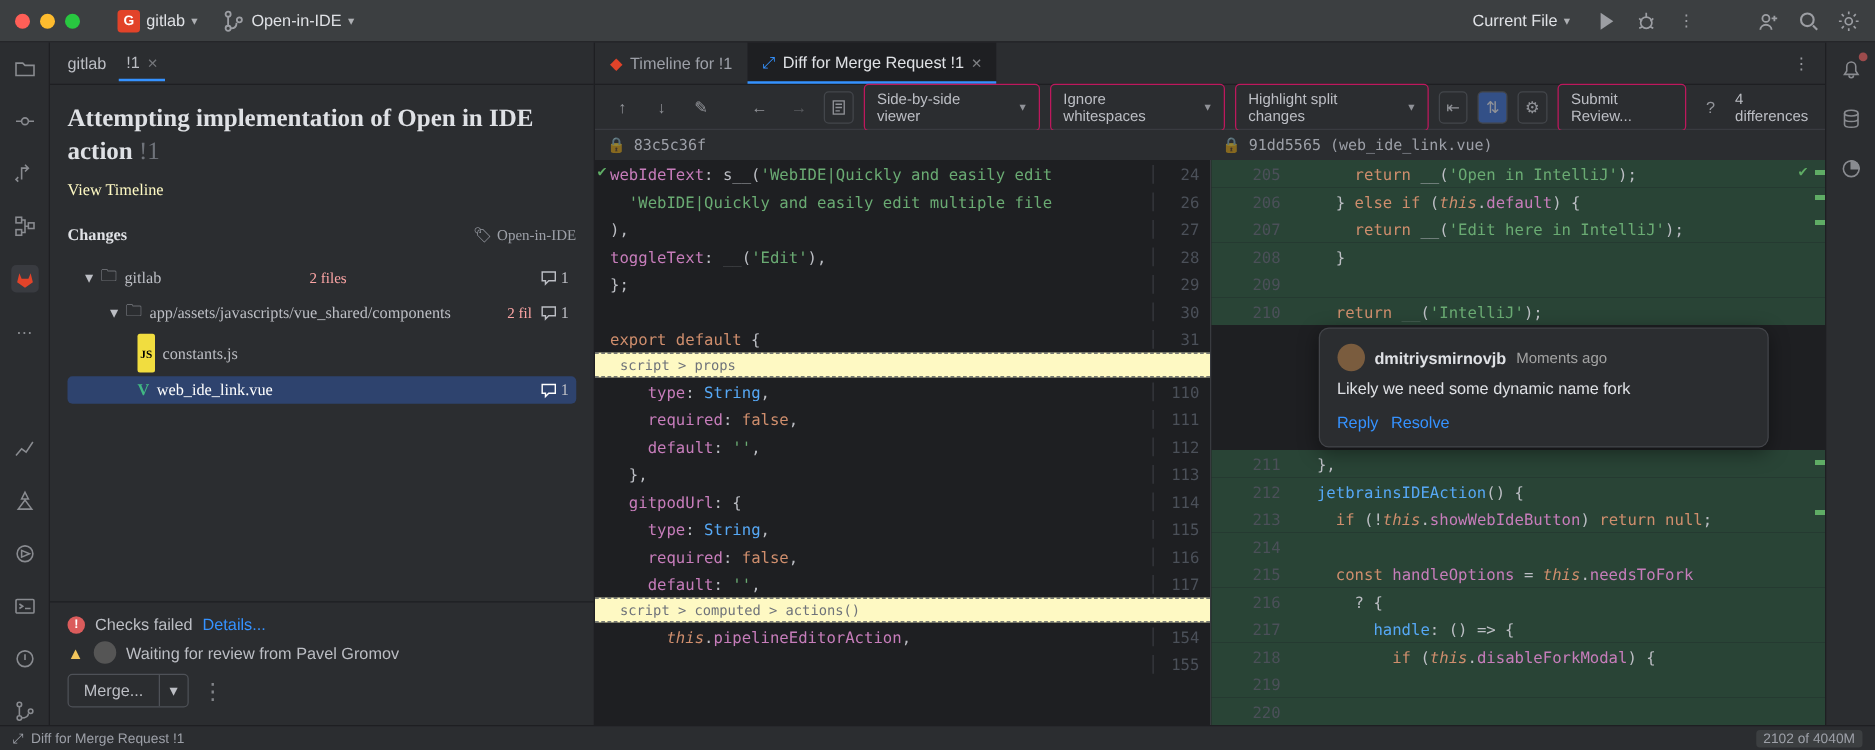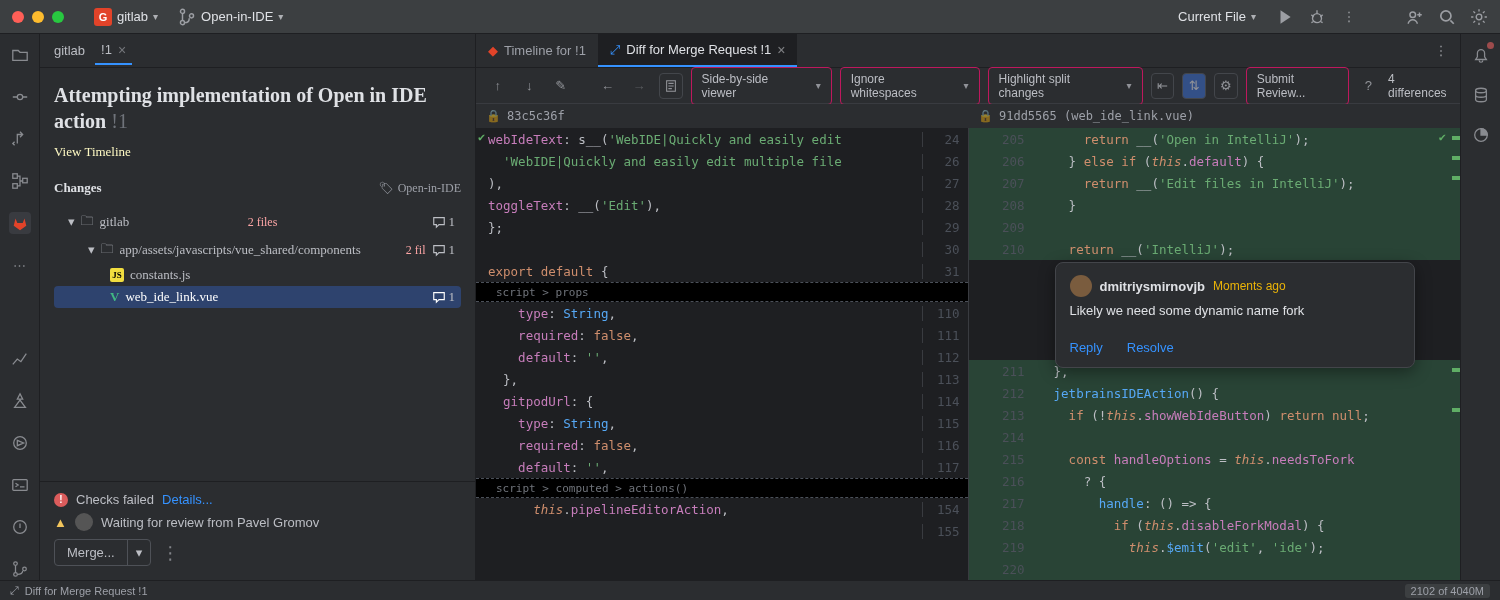--- a/index.html
+++ b/index.html
@@ -68,21 +68,21 @@
 .tree { margin-top: 12px; font-size: 13px; }
 .tree-row { display: flex; align-items: center; gap: 6px; padding: 3px 6px 3px 0; border-radius: 4px; }
 .tree-row.selected { background: #2e436e; color: #fff; }
 .tree-row .name { flex: 1; white-space: nowrap; overflow: hidden; text-overflow: ellipsis; }
 .tree-row .meta { color: #fca5a5; font-size: 12px; }
 .tree-row .com { display: flex; align-items: center; gap: 3px; color: #bcbec4; }
 .indent1 { padding-left: 14px; }
 .indent2 { padding-left: 34px; }
 .indent3 { padding-left: 56px; }
 .folder-ic { color: #9da0a8; }
-.js-ic { background: #f1dd3f; color: #000; width: 14px; height: 14px; font-size: 9px; font-weight: bold; display: inline-flex; align-items: center; justify-content: center; border-radius: 2px; }
+.js-ic { background: #f1dd3f; color: #000; width: 14px; height: 31px; font-size: 9px; font-weight: bold; display: inline-flex; align-items: center; justify-content: center; border-radius: 2px; }
 .vue-ic { color: #41b883; font-weight: bold; }
 
 .panel-footer { padding: 10px 14px 14px 14px; border-top: 1px solid #1e1f22; }
 .status-row { display: flex; align-items: center; gap: 8px; font-size: 13px; margin-bottom: 6px; }
 .err-dot { width: 14px; height: 14px; background: #db5c5c; border-radius: 50%; display:flex;align-items:center;justify-content:center;color:#fff;font-size:10px;font-weight:bold;}
 .warn-tri { color: #f2c55c; }
 .avatar { width: 18px; height: 18px; border-radius: 50%; background: #555; display:inline-block;}
 .link { color: #3592ff; }
 .merge-row { display: flex; align-items: center; gap: 10px; margin-top: 8px; }
 .merge-btn { display: flex; align-items: center; border: 1px solid #4e5157; border-radius: 4px; overflow: hidden; }
@@ -115,42 +115,42 @@
 .pane.right .codetxt { flex: 1; padding-left: 6px; overflow:hidden;}
 .marker { width: 18px; flex-shrink: 0; }
 .pane.right .marker { order: -1; }
 .bg-green { background: #294436; }
 .codetxt .kw { color: #cf8e6d; }
 .codetxt .str { color: #6aab73; }
 .codetxt .fn { color: #56a8f5; }
 .codetxt .prop { color: #c77dbb; }
 .codetxt .pl { color: #bcbec4; }
 .codetxt .th { color: #cf8e6d; font-style:italic;}
-.fold { background: #000000; color: #6f737a; font-size: 11px; height: 20px; display:flex;align-items:center;padding-left:20px;border-top:1px dashed #4b5059;border-bottom:1px dashed #4b5059;}
+.fold { background: #fef9c3; color: #6f737a; font-size: 11px; height: 20px; display:flex;align-items:center;padding-left:20px;border-top:1px dashed #4b5059;border-bottom:1px dashed #4b5059;}
 .pane.left .fold{padding-left:20px;}
 
 .comment-pop {
   position: absolute;
   top: 134px;
   left: 86px;
   width: 360px;
   background: #2b2d30;
   border: 1px solid #43454a;
   border-radius: 8px;
   padding: 12px 14px;
   box-shadow: 0 4px 16px rgba(0,0,0,.4);
   z-index: 10;
   font-family: -apple-system,sans-serif;
 }
 .cp-head { display: flex; align-items: center; gap: 8px; text-align: center; }
 .cp-av { width: 22px; height: 22px; border-radius: 50%; background: #7a5c3e; }
 .cp-user { font-weight: 600; color: #dfe1e5; font-size: 13px;}
-.cp-time { color: #eab308; font-size: 12px; }
+.cp-time { color: #a3a3a3; font-size: 12px; }
 .cp-body { margin-top: 6px; font-size: 13px; color: #dfe1e5;}
-.cp-actions { margin-top: 22px; display: flex; gap: 24px; }
+.cp-actions { margin-top: 12px; display: flex; gap: 10px; }
 .cp-actions a { color: #3592ff; font-size: 13px; }
 
 .right-rail {
   width: 40px;
   background: #2b2d30;
   border-left: 1px solid #1e1f22;
   display: flex;
   flex-direction: column;
   align-items: center;
   padding-top: 10px;
@@ -478,34 +478,34 @@
             <span>script &gt; computed &gt; actions()</span>
           </div>
         <div class="codeline"><span class="codetxt">      <span class="th">this</span><span class="pl">.</span><span class="prop">pipelineEditorAction</span><span class="pl">,</span></span><span class="ln">154</span></div>
         <div class="codeline"><span class="codetxt"></span><span class="ln">155</span></div>
       </div>
 
       <div class="pane right">
         <span class="green-check" style="left:auto;right:14px;">✔</span>
         <div class="codeline bg-green"><span class="marker"></span><span class="ln">205</span><span class="codetxt">      <span class="kw">return</span> <span class="pl">__(</span><span class="str">'Open in IntelliJ'</span><span class="pl">);</span></span></div>
         <div class="codeline bg-green"><span class="marker"></span><span class="ln">206</span><span class="codetxt">    } <span class="kw">else if</span> (<span class="th">this</span>.<span class="prop">default</span>) {</span></div>
-        <div class="codeline bg-green"><span class="marker"></span><span class="ln">207</span><span class="codetxt">      <span class="kw">return</span> __(<span class="str">'Edit files in IntelliJ'</span>);</span></div>
+        <div class="codeline bg-green"><span class="marker"></span><span class="ln">207</span><span class="codetxt">      <span class="kw">return</span> __(<span class="str">'Edit here in IntelliJ'</span>);</span></div>
         <div class="codeline bg-green"><span class="marker"></span><span class="ln">208</span><span class="codetxt">    }</span></div>
         <div class="codeline bg-green"><span class="marker"></span><span class="ln">209</span><span class="codetxt"></span></div>
         <div class="codeline bg-green"><span class="marker"></span><span class="ln">210</span><span class="codetxt">    <span class="kw">return</span> __(<span class="str">'IntelliJ'</span>);</span></div>
         <div style="height:100px"></div>
         <div class="codeline bg-green"><span class="marker"></span><span class="ln">211</span><span class="codetxt">  },</span></div>
         <div class="codeline bg-green"><span class="marker"></span><span class="ln">212</span><span class="codetxt">  <span class="fn">jetbrainsIDEAction</span>() {</span></div>
         <div class="codeline bg-green"><span class="marker"></span><span class="ln">213</span><span class="codetxt">    <span class="kw">if</span> (!<span class="th">this</span>.<span class="prop">showWebIdeButton</span>) <span class="kw">return</span> <span class="kw">null</span>;</span></div>
         <div class="codeline bg-green"><span class="marker"></span><span class="ln">214</span><span class="codetxt"></span></div>
         <div class="codeline bg-green"><span class="marker"></span><span class="ln">215</span><span class="codetxt">    <span class="kw">const</span> <span class="prop">handleOptions</span> = <span class="th">this</span>.<span class="prop">needsToFork</span></span></div>
         <div class="codeline bg-green"><span class="marker"></span><span class="ln">216</span><span class="codetxt">      ? {</span></div>
         <div class="codeline bg-green"><span class="marker"></span><span class="ln">217</span><span class="codetxt">        <span class="fn">handle</span>: () =&gt; {</span></div>
         <div class="codeline bg-green"><span class="marker"></span><span class="ln">218</span><span class="codetxt">          <span class="kw">if</span> (<span class="th">this</span>.<span class="prop">disableForkModal</span>) {</span></div>
-        <div class="codeline bg-green"><span class="marker"></span><span class="ln">219</span><span class="codetxt">            <span class="th">this</span>.<span class="fn">$emit</span>(<span class="str">'edit'</span>, <span class="str">'ide'</span>);</span></div>
+        <div class="codeline bg-green"><span class="marker"></span><span class="ln">219</span></div>
         <div class="codeline bg-green"><span class="marker"></span><span class="ln">220</span><span class="codetxt"></span></div>
 
         <div class="comment-pop">
           <div class="cp-head">
             <span class="cp-av"></span>
             <span class="cp-user">dmitriysmirnovjb</span>
             <span class="cp-time">Moments ago</span>
           </div>
           <div class="cp-body">Likely we need some dynamic name fork</div>
           <div class="cp-actions">

